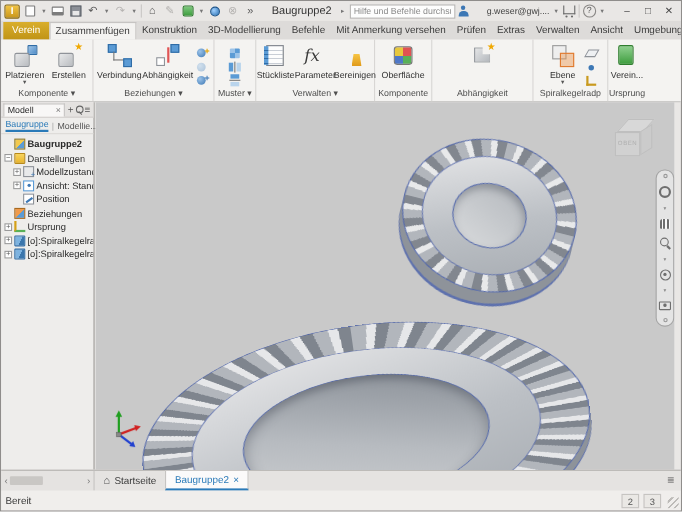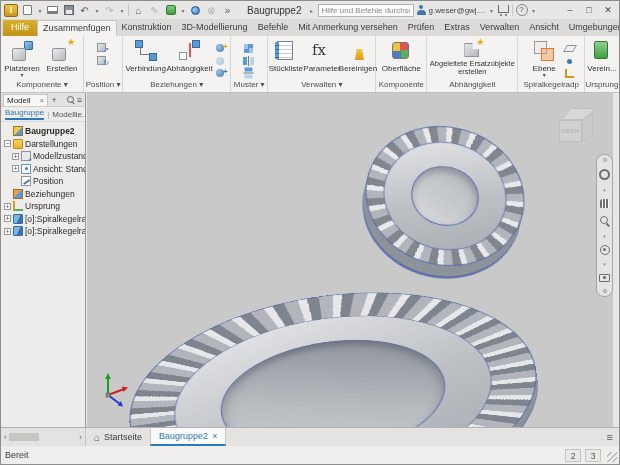--- a/index.html
+++ b/index.html
@@ -19,21 +19,21 @@
   .q-save::after { content:""; display:block; width:6px; height:4px; margin:4px auto 0; background:#e8e8e8; }
   .q-upd { width:10px; height:10px; background:linear-gradient(#7ec87e,#3f9e3f); border:1px solid #2f7d2f; border-radius:2px; }
   .q-sel { width:9px; height:9px; background:radial-gradient(circle at 35% 35%, #9fd0ff, #2a6fb0); border-radius:50%; border:1px solid #1d558c; }
   .vsep { width:1px; height:12px; background:#c9c7c5; }
   .t-title { font-size:10px; color:#333; margin:0 4px 0 10px; }
   .search { width:96px; height:13px; border:1px solid #b5b3b1; background:#fdfdfd; font-size:8px; padding:0 3px; color:#444; font-family:"Liberation Sans",sans-serif; }
   .search::placeholder { color:#8a8a8a; }
   .person { width:9px; height:10px; position:relative; }
   .person::before { content:""; position:absolute; left:2.5px; top:0; width:4px; height:4px; border-radius:50%; background:#3d78b5; }
   .person::after { content:""; position:absolute; left:0; bottom:0; width:9px; height:5px; border-radius:4px 4px 0 0; background:#3d78b5; }
-  .t-user { font-size:8px; color:#444; }
+  .t-user { font-size:8px; color:#444;margin-left:14px; }
   .cart { width:11px; height:8px; border:1px solid #6b6b6b; border-top:none; position:relative; margin-top:-2px; }
   .cart::after { content:""; position:absolute; left:1px; bottom:-4px; width:2px; height:2px; border-radius:50%; background:#6b6b6b; box-shadow:5px 0 0 #6b6b6b; }
   .helpb { width:12px; height:12px; border:1px solid #8a8886; border-radius:50%; text-align:center; line-height:10px; font-size:8px; color:#555; }
   .wctl { width:16px; text-align:center; font-size:9px; color:#444; }
   .spacer { flex:1; }
 
   
   .tabrow { position:absolute; top:18px; left:0; right:0; height:17px; background:#dddbd9; display:flex; align-items:flex-end; }
   .ftab { background:linear-gradient(#d9ae2c,#c09416); color:#fff; font-size:9px; padding:2px 8px 3px; height:16px; margin-left:2px; }
   .rtab { font-size:9px; color:#3b3b3b; padding:2px 5px 3px; height:16px; white-space:nowrap; }
@@ -54,21 +54,21 @@
   
   .cube-gray { position:absolute; left:2px; bottom:2px; width:14px; height:13px; background:linear-gradient(135deg,#e8e9ea,#b9bcc0); border:1px solid #8f9399; border-radius:2px; }
   .cube-blue-sm { position:absolute; right:1px; top:2px; width:9px; height:9px; background:linear-gradient(135deg,#9cc3e8,#4f8cc7); border:1px solid #2f6ca6; border-radius:1px; }
   .star { position:absolute; right:-1px; top:-2px; color:#f0a800; font-size:9px; }
   .sq-blue { position:absolute; width:8px; height:8px; background:#5b9bd5; border:1px solid #2f6ca6; }
   .sq-out { position:absolute; width:8px; height:8px; background:#fff; border:1px solid #8f9399; }
   .conn-line { position:absolute; left:6px; top:8px; width:10px; height:8px; border-left:1px solid #777; border-bottom:1px solid #777; }
   .redline { position:absolute; left:11px; top:4px; width:2px; height:14px; background:#e05555; }
   .tbl { position:absolute; left:3px; top:2px; width:16px; height:19px; background:repeating-linear-gradient(#fdfdfd 0 3px,#c9ced6 3px 4px); border:1px solid #7d828a; }
   .tbl::before { content:""; position:absolute; left:-3px; top:0; width:4px; height:100%; background:repeating-linear-gradient(#5b9bd5 0 3px,#2f6ca6 3px 4px); }
-  .fxg { font-family:"DejaVu Serif", serif; font-size:15px; color:#3a3a3a; position:absolute; left:2px; top:2px; }
+  .fxg { font-family:"DejaVu Serif", serif; font-style:italic; font-size:15px; color:#3a3a3a; position:absolute; left:2px; top:2px; }
   .broom { position:absolute; left:9px; top:10px; width:9px; height:11px; background:linear-gradient(#f7c544,#e09a1a); clip-path:polygon(20% 0,80% 0,100% 100%,0 100%); }
   .broom::before { content:""; position:absolute; left:4px; top:-9px; width:2px; height:9px; background:#8a5a2a; }
   .rainbow { position:absolute; left:3px; top:3px; width:17px; height:17px; border-radius:3px; border:1px solid #777; background:conic-gradient(#e05252 0 25%, #58b058 25% 50%, #4f78c8 50% 75%, #e8c83c 75% 100%); }
   .lblock { position:absolute; left:3px; bottom:2px; width:15px; height:14px; background:linear-gradient(135deg,#e4e5e6,#b4b8bd); border:1px solid #8f9399; clip-path:polygon(0 0,55% 0,55% 45%,100% 45%,100% 100%,0 100%); }
   .ebene-back { position:absolute; left:2px; top:2px; width:13px; height:13px; border:1px solid #9a9a9a; background:#eee; }
   .ebene-front { position:absolute; right:2px; bottom:2px; width:13px; height:13px; border:1.5px solid #e07b30; background:rgba(235,150,80,.45); }
   .green-doc { position:absolute; left:4px; top:2px; width:14px; height:18px; background:linear-gradient(#8fd08f,#3f9e3f); border:1px solid #2e7d2e; border-radius:2px; }
   .mini-cube { position:absolute; left:0; top:0; width:9px; height:9px; background:linear-gradient(135deg,#e6e7e8,#b5b9be); border:1px solid #8f9399; }
   .mini-arrow { position:absolute; right:0; bottom:0; font-size:7px; color:#3d78b5; }
   .dots4 { position:absolute; left:1px; top:1px; width:9px; height:9px; background:conic-gradient(#5b9bd5 0 25%,#9cc3e8 25% 50%,#5b9bd5 50% 75%,#9cc3e8 75%); border-radius:1px; }
@@ -77,21 +77,21 @@
   .plane-ico { width:10px; height:7px; border:1px solid #8f9399; background:#eef0f2; transform:skewX(-30deg); margin:2px 0 0 2px; }
   .axis-ico { width:9px; height:9px; border-left:2px solid #c99a1f; border-bottom:2px solid #c99a1f; margin:1px 0 0 2px; }
   .pt-ico { width:5px; height:5px; border-radius:50%; background:#3d78b5; margin:3px 0 0 4px; }
   .gold-plus { position:absolute; right:-1px; top:-1px; color:#e0a000; font-size:8px; font-weight:bold; }
   .gray-a { opacity:.4; }
   .blue-dot-ico { position:absolute; left:1px; top:1px; width:8px; height:8px; border-radius:50%; background:radial-gradient(circle at 35% 35%,#9cc3e8,#3d78b5); }
 
   
   .browser { position:absolute; top:92px; left:0; width:85px; bottom:37px; background:#eeedeb; border-right:1px solid #9a9896; }
   .bhead { height:14px; display:flex; align-items:center; background:#e4e2e0; border-bottom:1px solid #d0cecb; padding:0 2px; gap:2px; }
-  .btab { background:#f8f7f6; border:1px solid #c6c4c2; border-bottom:none; font-size:8px; padding:1px 3px; display:flex; gap:9px; align-items:flex-start; }
+  .btab { background:#f8f7f6; border:1px solid #c6c4c2; border-bottom:none; font-size:8px; padding:1px 3px; display:flex; gap:20px; align-items:flex-start; }
   .bx { color:#777; font-size:8px; }
   .bplus { font-size:9px; color:#555; width:8px; text-align:center; }
   .bsearch { width:8px; height:8px; position:relative; margin-left:auto; }
   .bsearch::before { content:""; position:absolute; left:0; top:0; width:5px; height:5px; border:1.2px solid #666; border-radius:50%; }
   .bsearch::after { content:""; position:absolute; right:0; bottom:0; width:3.5px; height:1.2px; background:#666; transform:rotate(45deg); }
   .bmenu { font-size:9px; color:#555; margin-right:1px; }
   .subtabs { height:15px; display:flex; align-items:center; gap:3px; padding:0 4px; border-bottom:1px solid #dcdad8; font-size:8px; }
   .subtab-active { color:#2a7ab8; border-bottom:2px solid #2a7ab8; padding-bottom:1px; }
   .subtab { color:#555; }
   .subdiv { color:#aaa; }
@@ -210,21 +210,21 @@
     <div class="vsep"></div>
     <div class="helpb">?</div>
     <div class="qi small">▾</div>
     <div class="spacer"></div>
     <div class="wctl">–</div>
     <div class="wctl">□</div>
     <div class="wctl">✕</div>
   </div>
 
   <div class="tabrow">
-    <div class="ftab">Hilfe</div>
+    <div class="ftab">Verein</div>
     <div class="rtab active">Zusammenfügen</div>
     <div class="rtab">Konstruktion</div>
     <div class="rtab">3D-Modellierung</div>
     <div class="rtab">Befehle</div>
     <div class="rtab">Mit Anmerkung versehen</div>
     <div class="rtab">Prüfen</div>
     <div class="rtab">Extras</div>
     <div class="rtab">Verwalten</div>
     <div class="rtab">Ansicht</div>
     <div class="rtab">Umgebungen</div>
@@ -245,33 +245,20 @@
       <div class="rbtn">
         <div class="ric">
             <div class="cube-gray"></div>
             <div class="star">★</div>
           </div>
         <div class="rlbl">Erstellen</div>
       </div>
       <div class="rgrp"><span>Komponente</span> <span>▾</span></div>
     </div>
 
-    <div class="rgroup" style="width:40px">
-      <div class="scol">
-        <div class="sico">
-            <div class="mini-cube"></div>
-            <div class="mini-arrow">↗</div>
-          </div>
-        <div class="sico">
-            <div class="mini-cube"></div>
-            <div class="mini-arrow">↻</div>
-          </div>
-      </div>
-      <div class="rgrp"><span>Position</span> <span>▾</span></div>
-    </div>
 
     <div class="rgroup" style="width:110px">
       <div class="rbtn">
         <div class="ric">
             <div class="sq-blue" style="left:1px;top:1px"></div>
             <div class="conn-line"></div>
             <div class="sq-blue" style="right:1px;bottom:2px;left:auto"></div>
           </div>
         <div class="rlbl">Verbindung</div>
       </div>
@@ -345,21 +332,20 @@
       </div>
       <div class="rgrp"><span>Komponente</span></div>
     </div>
 
     <div class="rgroup" style="width:92px">
       <div class="rbtn" style="width:86px">
         <div class="ric" style="width:22px;height:20px">
             <div class="lblock"></div>
             <div class="star">★</div>
           </div>
-        <div class="rlbl rlbl--wrap" style="font-size:7.5px">Abgeleitete Ersatzobjekte erstellen</div>
       </div>
       <div class="rgrp"><span>Abhängigkeit</span></div>
     </div>
 
     <div class="rgroup" style="width:68px">
       <div class="rbtn" style="width:34px">
         <div class="ric">
             <div class="ebene-back"></div>
             <div class="ebene-front"></div>
           </div>

